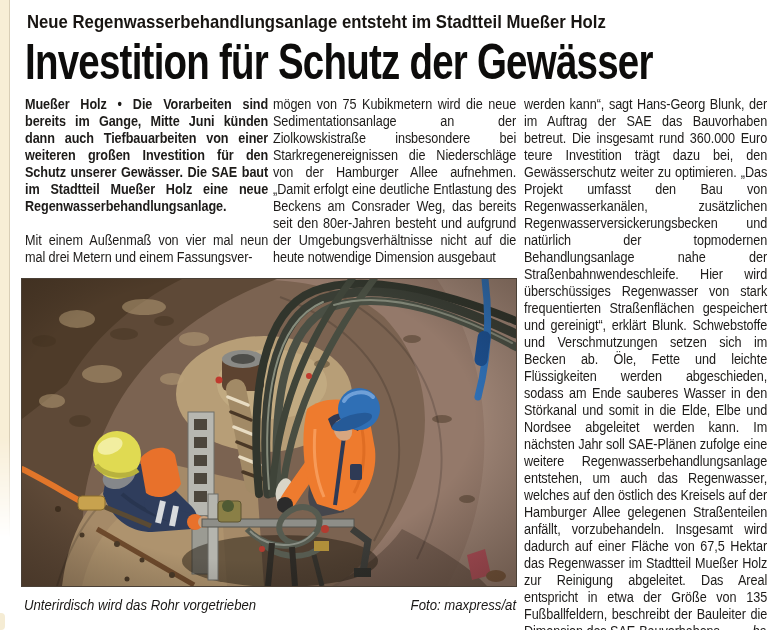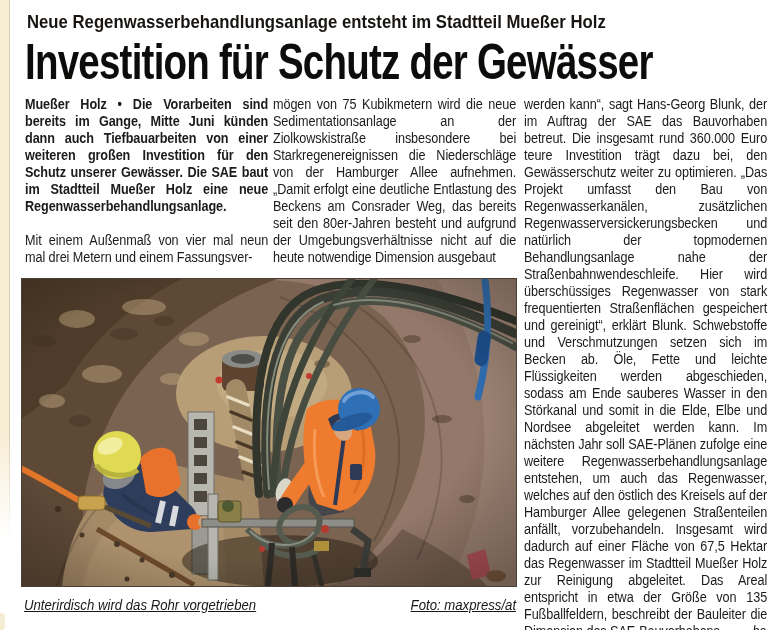--- a/index.html
+++ b/index.html
@@ -44,21 +44,21 @@
 
   .photo{
     position:absolute;left:22px;top:279px;width:494px;height:307px;margin:0;
     background:#7b6351;outline:1px solid #4a4036;overflow:hidden;
   }
   .photo svg{display:block;}
 
   .caption-row{
     position:absolute;left:24px;top:596px;width:492px;
     display:flex;justify-content:space-between;
-    font-style:italic;font-size:15.5px;color:#1a1816;text-decoration:underline;
+    font-style:italic;font-size:15.5px;color:#1a1816;
   }
   .caption{white-space:nowrap;transform:scaleX(.85);transform-origin:0 50%;}
   .credit{white-space:nowrap;transform:scaleX(.85);transform-origin:100% 50%;}
 </style>
 </head>
 <body>
 
 <div>
   <div class="paper-edge"></div>
   <div class="paper-speck"></div>

